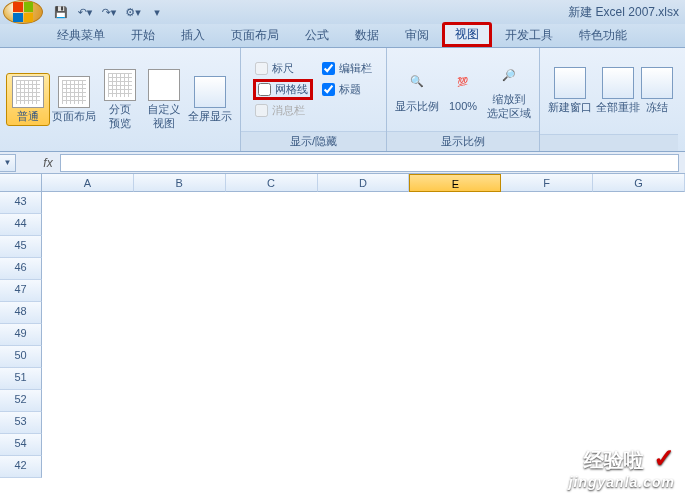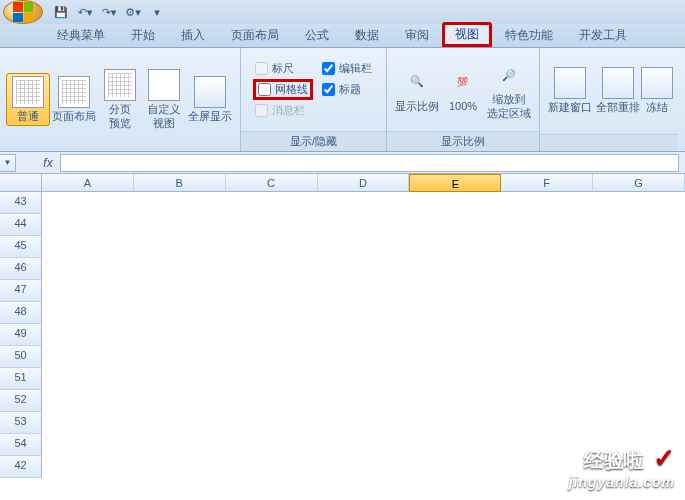--- a/index.html
+++ b/index.html
@@ -77,33 +77,34 @@
         <span></span>
       </div>
   </div>
   <div class="qat">
     <div class="qat-btn">💾</div>
     <div class="qat-btn">↶▾</div>
     <div class="qat-btn">↷▾</div>
     <div class="qat-btn">⚙▾</div>
     <div class="qat-btn">▾</div>
   </div>
+  <div class="title-text">新建 Excel 2007.xlsx</div>
 </div>
 
 <div class="tabs">
   <div class="tab">经典菜单</div>
   <div class="tab">开始</div>
   <div class="tab">插入</div>
   <div class="tab">页面布局</div>
   <div class="tab">公式</div>
   <div class="tab">数据</div>
   <div class="tab">审阅</div>
   <div class="tab active highlight">视图</div>
+  <div class="tab">开发工具</div>
   <div class="tab">特色功能</div>
-  <div class="tab">开发工具</div>
 </div>
 
 <div class="ribbon">
 
   <div class="group">
     <div class="group-body">
       <div class="big-btn active">
         <div class="icon sheet-icon"></div>
         <span>普通</span>
       </div>

